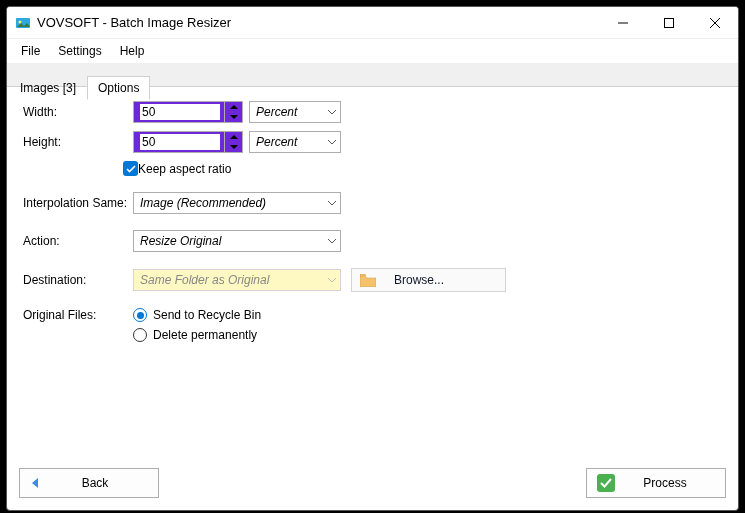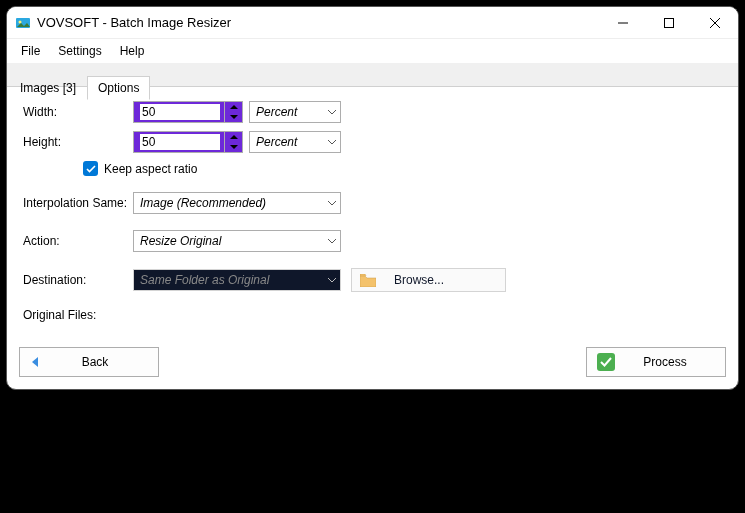--- a/index.html
+++ b/index.html
@@ -1,19 +1,19 @@
 <!DOCTYPE html>
 <html><head>
 <meta charset="utf-8">
 <style>
   * { box-sizing: border-box; font-family: "Segoe UI", Tahoma, sans-serif; font-size: 12px; }
   body { margin: 0; background: #000; padding: 6px; }
   .window {
-    width: 733px; height: 384px; background: #fff; border: 1px solid #555;
-    display: flex; flex-direction: column; border-radius: 10px; overflow: hidden;
+    width: 733px; height: 505px; background: #fff; border: 1px solid #555;
+    display: flex; flex-direction: column; border-radius: 4px; overflow: hidden;
   }
   .titlebar {
     height: 32px; display: flex; align-items: center; padding: 0 0 0 8px;
     background: #fff; border-bottom: 1px solid #eee;
   }
   .titlebar .icon { width: 16px; height: 16px; margin-right: 6px; }
   .titlebar .title { font-size: 13px; flex: 0 0 auto; }
   .titlebar .spacer { flex: 1; }
   .win-btn { width: 46px; height: 32px; display: flex; align-items: center; justify-content: center; }
   .menubar { height: 24px; display: flex; align-items: center; padding: 0 6px; gap: 2px; }
@@ -31,23 +31,23 @@
   }
   .spin input { border: none; outline: none; width: 80px; font-size: 12px; }
   .spin .arrows { position: absolute; right: 0; top: 0; bottom: 0; width: 18px; display: flex; flex-direction: column; border-left: 1px solid #adadad; }
   .spin .arrows div { flex:1; display:flex; align-items:center; justify-content:center; }
   .combo {
     height: 22px; border: 1px solid #adadad; display: flex; align-items: center;
     padding: 0 4px 0 6px; background: #fff; position: relative; font-style: italic;
   }
   .combo.small { width: 92px; }
   .combo.med { width: 208px; }
-  .combo.disabled { background: #0f172a; color: #888; border-color: #d4d4d4; justify-content: space-between; }
+  .combo.disabled { background: #fef9c3; color: #888; border-color: #d4d4d4; justify-content: space-between; }
   .combo .chev { margin-left: auto; }
-  .checkbox-row { display: flex; align-items: center; margin-left: 60px; gap: 6px; margin-bottom: 8px; }
+  .checkbox-row { display: flex; align-items: center; margin-left: 100px; margin-bottom: 8px; }
   .chk {
     width: 15px; height: 15px; border-radius: 3px; background: #0078d7;
     display: flex; align-items: center; justify-content: center; color: #fff;
   }
   .radio-row { display: flex; align-items: center; gap: 6px; margin-bottom: 6px; }
   .radio {
     width: 14px; height: 14px; border-radius: 50%; border: 1px solid #333;
     display: flex; align-items: center; justify-content: center;
   }
   .radio.checked { border-color: #0078d7; }
@@ -216,20 +216,30 @@
           <svg width="16" height="13">
               <path d="M0 2 L5 2 L7 4 L16 4 L16 13 L0 13 Z M0 2 L0 0 L5 0 L6 2" fill="#f4c26b" stroke="#c89a4a" stroke-width="0.5"></path>
             </svg>
         </span>
         <span>Browse...</span>
       </div>
     </div>
 
     <div class="row row-gap" style="align-items: flex-start;">
       <div class="label-col">Original Files:</div>
+      <div>
+        <div class="radio-row">
+          <div class="radio checked"></div>
+          <span>Send to Recycle Bin</span>
+        </div>
+        <div class="radio-row">
+          <div class="radio"></div>
+          <span>Delete permanently</span>
+        </div>
+      </div>
     </div>
 
   </div>
 
   <div class="footer">
     <div class="big-btn">
       <span>
         <svg width="12" height="12">
             <path d="M8 1 L2 6 L8 11 Z" fill="#3a8de0"></path>
           </svg>

